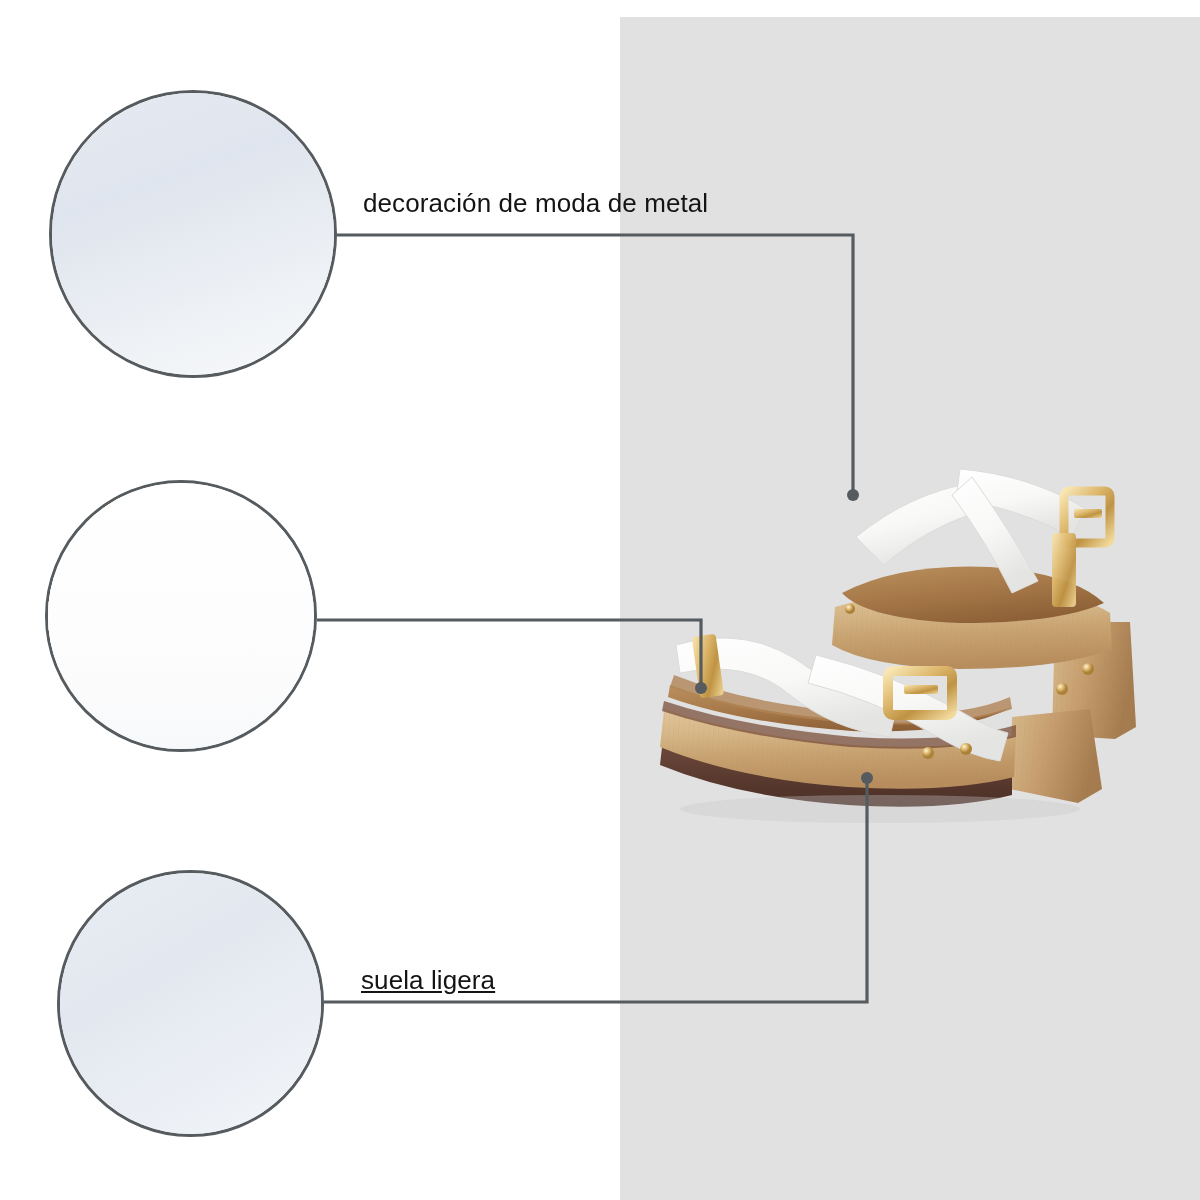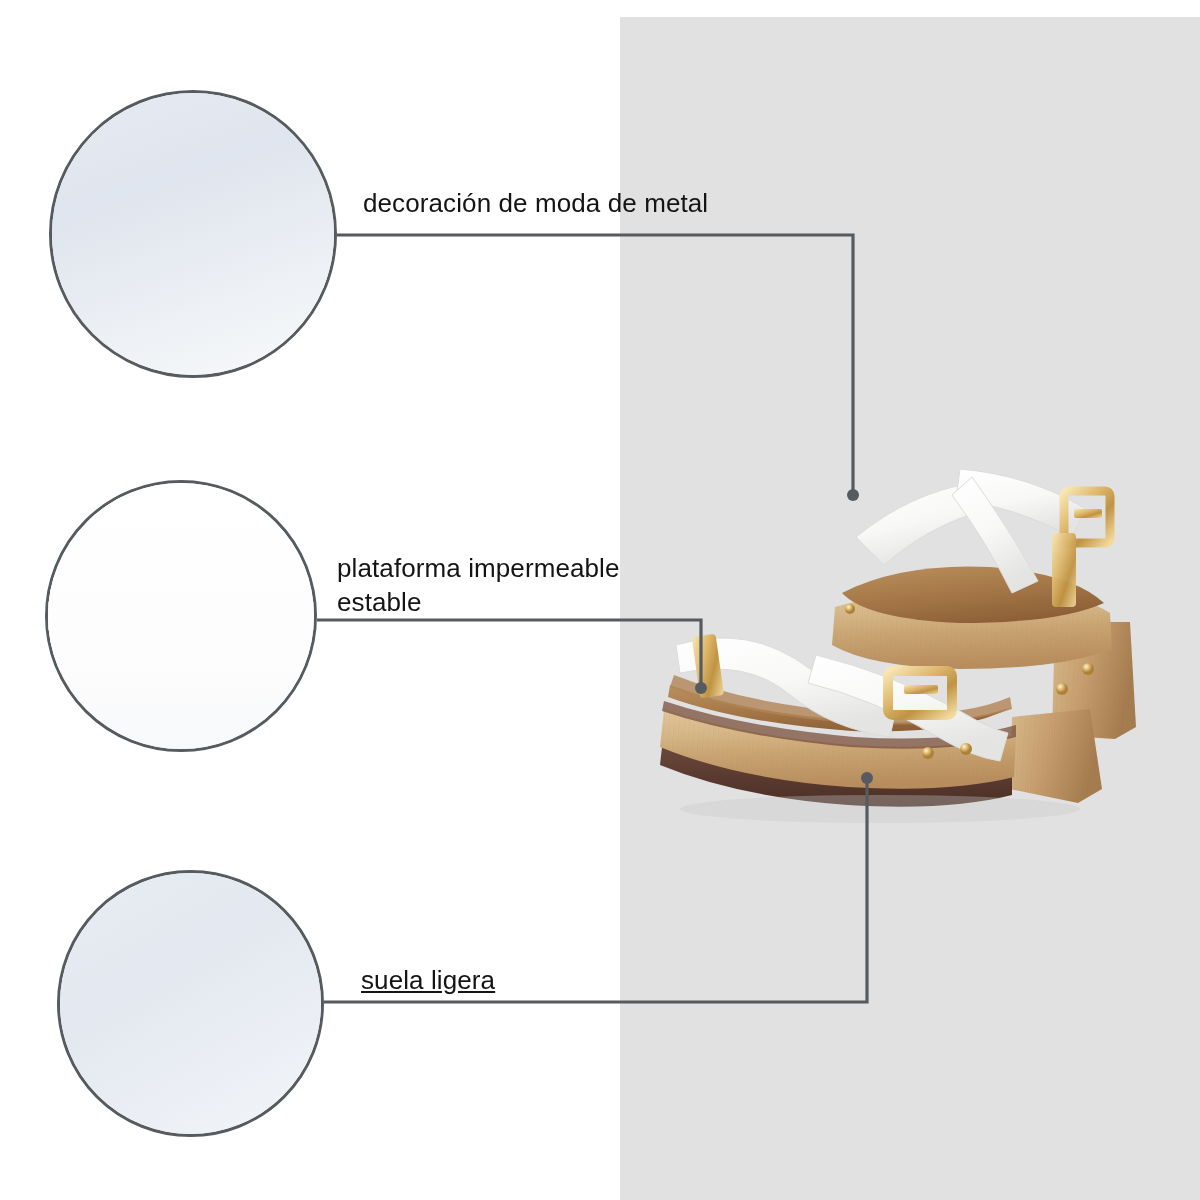--- a/index.html
+++ b/index.html
@@ -364,18 +364,16 @@
       </g>
     <g id="connector-dots" fill="#555b5e">
         <circle cx="853" cy="478" r="6" fill="#555b5e"></circle>
         <circle cx="701" cy="671" r="6" fill="#555b5e"></circle>
         <circle cx="867" cy="761" r="6" fill="#555b5e"></circle>
       </g>
   </svg>
 
   <div class="label" id="label-1" style="color: rgb(20, 20, 20);">decoración de moda de metal</div>
 
-  <div class="label" id="label-2" style="color: rgb(20, 20, 20);">plataforma impermeable
-estable</div>
 
   <div class="label" id="label-3" style="color: rgb(20, 20, 20);">suela ligera</div>
 
 </div>
 
 </body></html>

